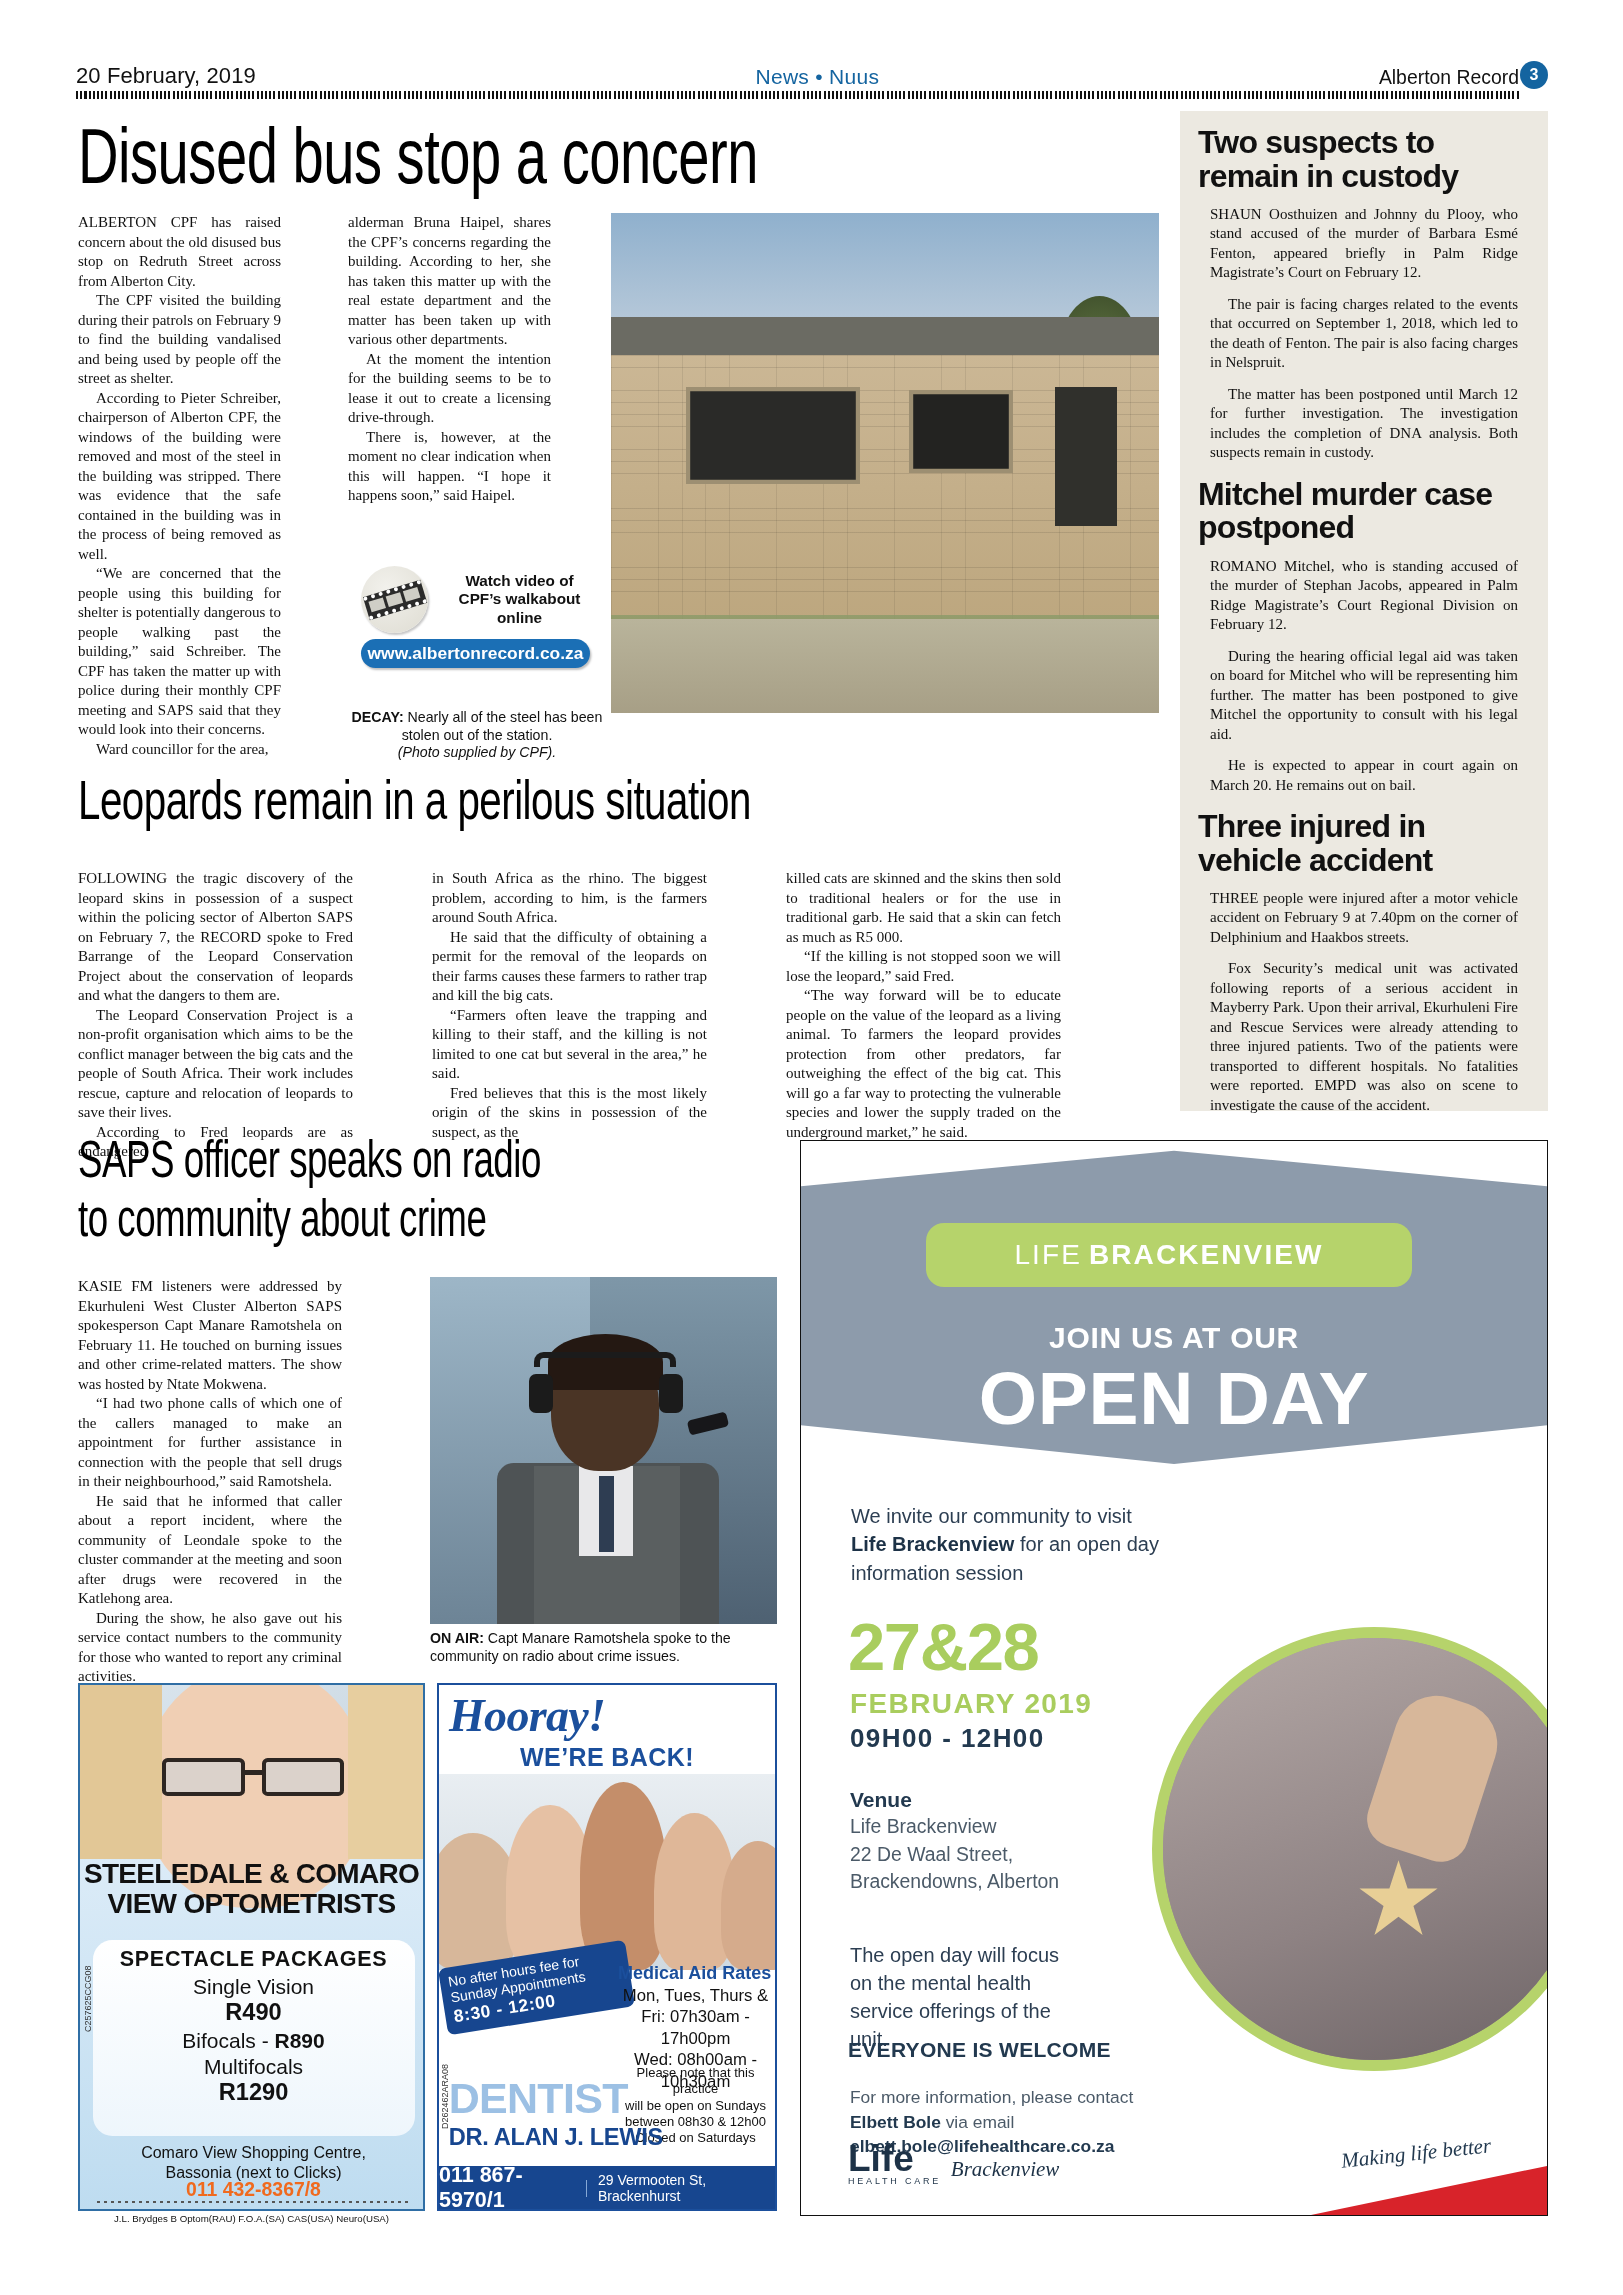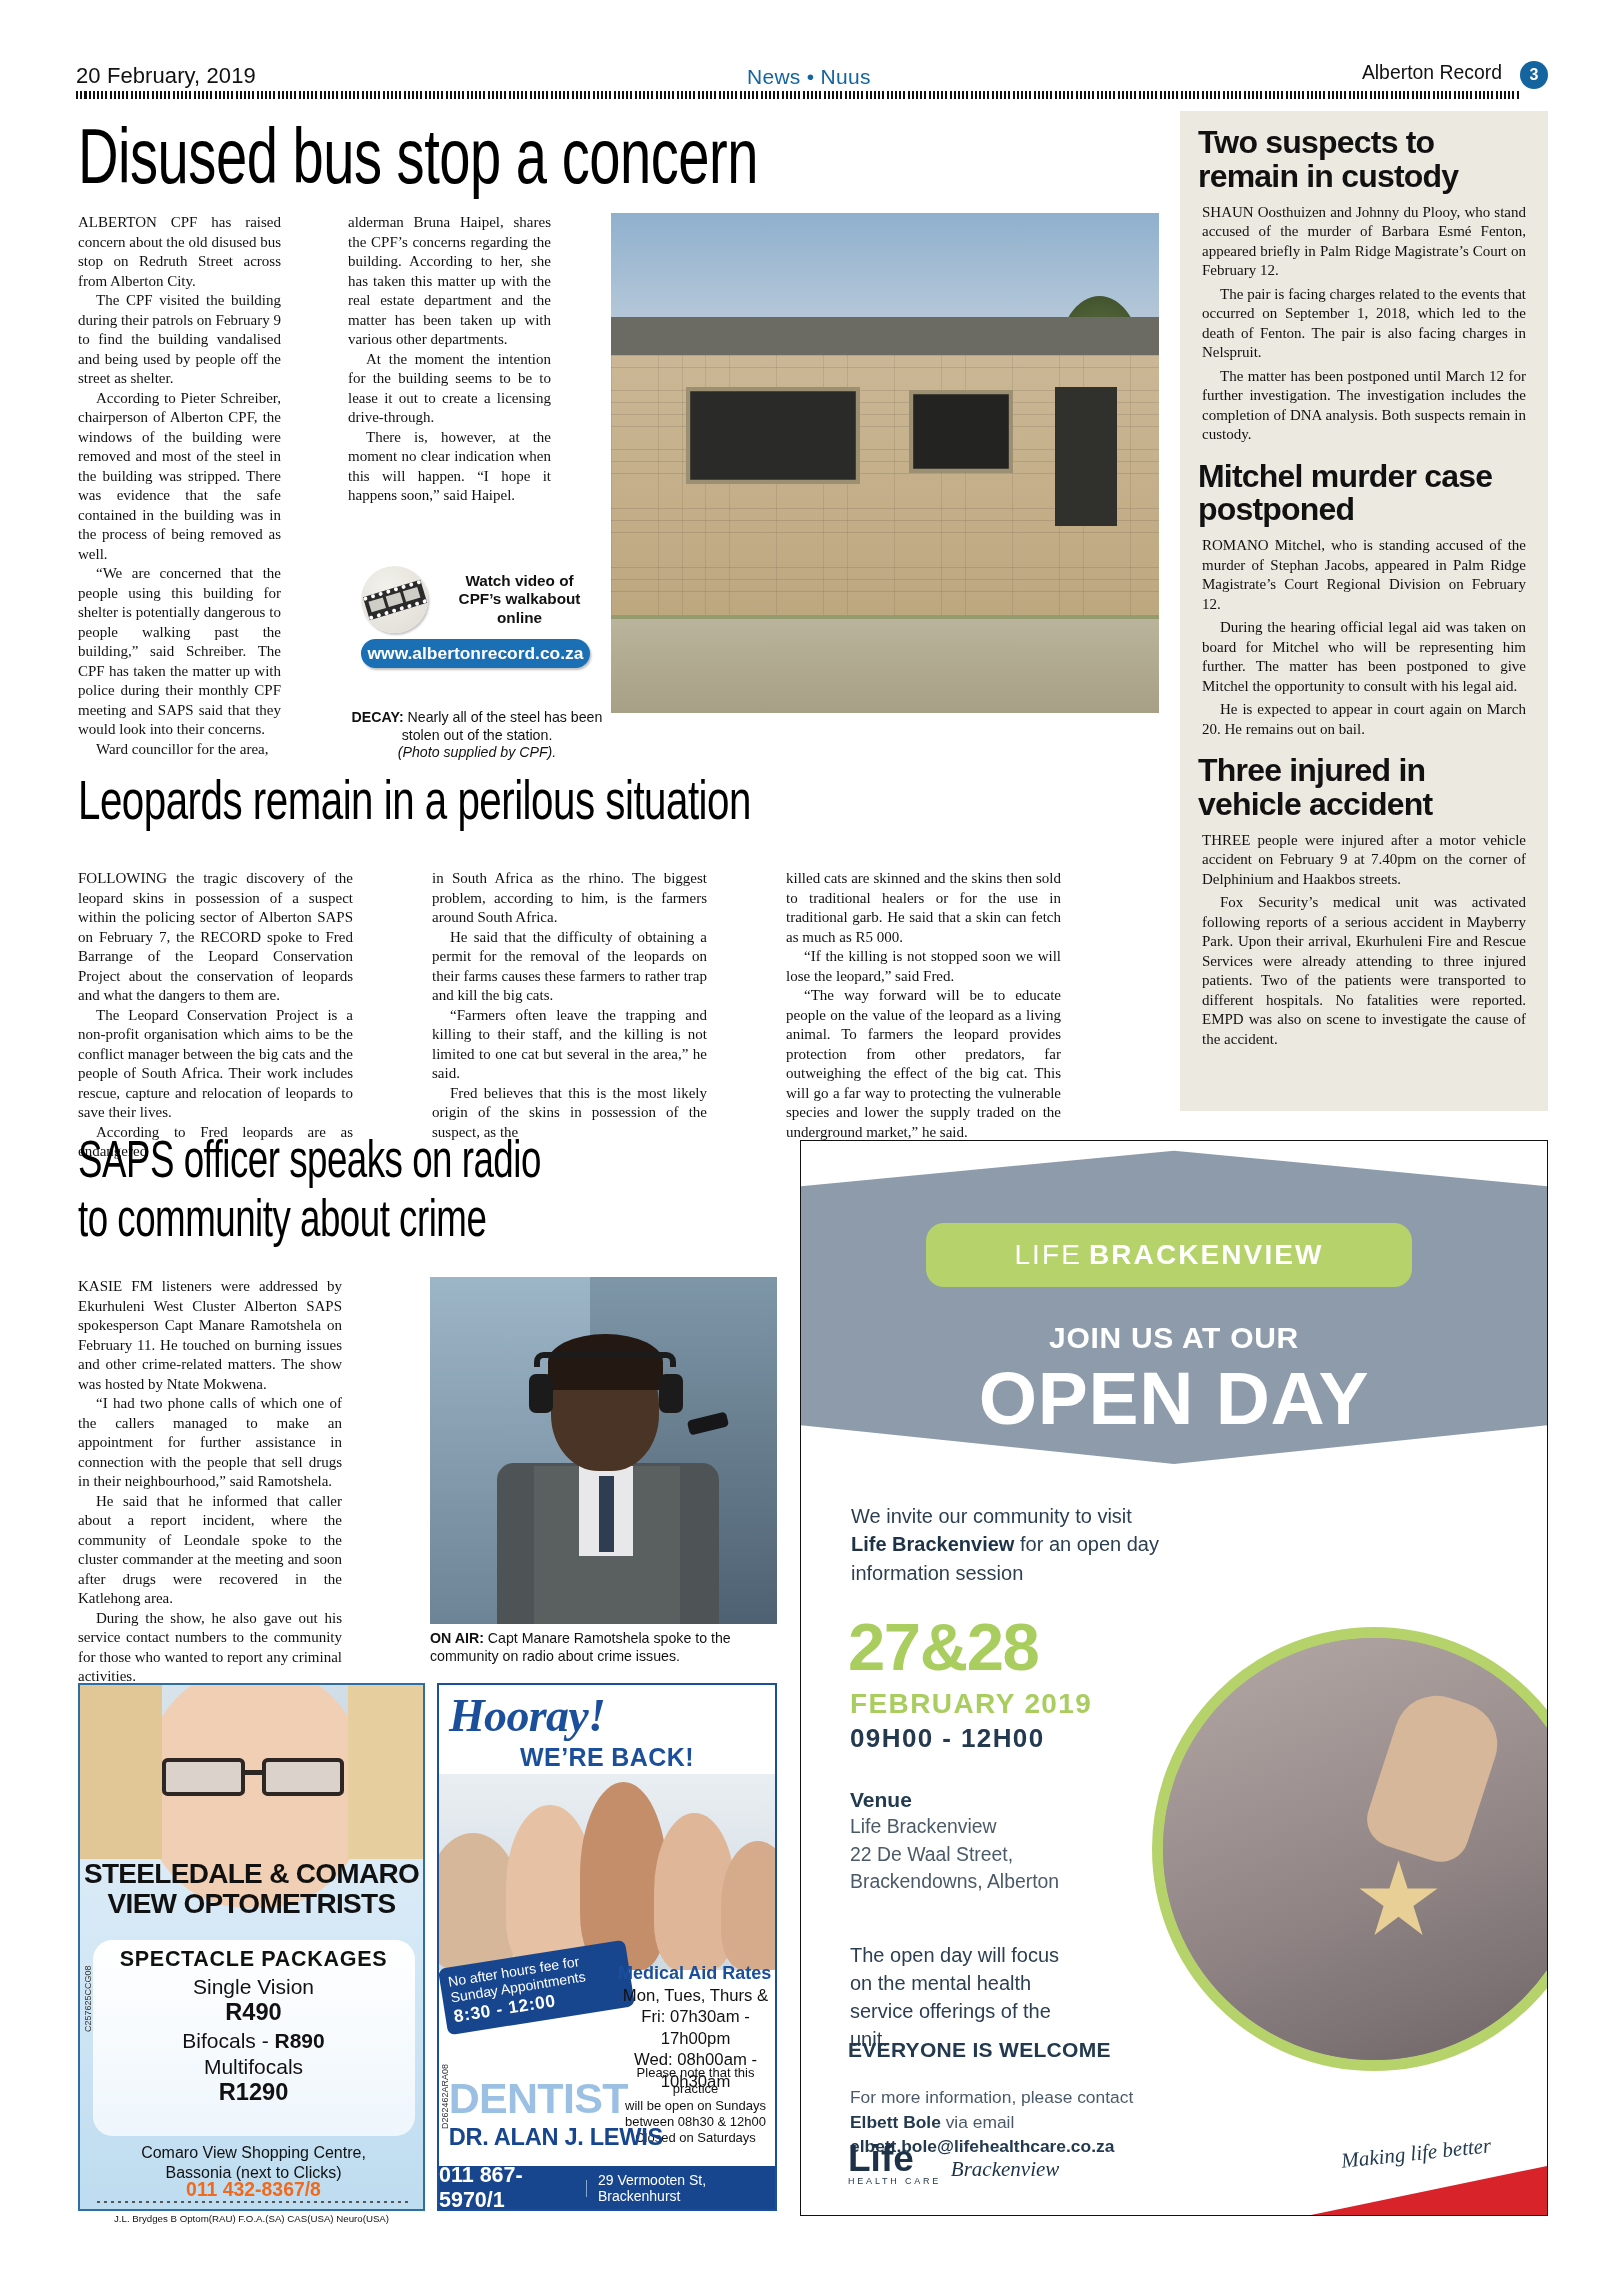--- a/index.html
+++ b/index.html
@@ -12,21 +12,21 @@
   }
   .page { position:absolute; inset:0; padding:0; }
 
   
   .masthead {
     position:absolute; left:76px; top:50px; width:1472px; height:39px;
     display:flex; align-items:flex-end; justify-content:space-between;
   }
   .mh-date { font-family:"Liberation Sans",sans-serif; font-size:22px; color:#111; letter-spacing:0.1px;}
   .mh-center { font-family:"Liberation Sans",sans-serif; font-size:21px; color:#1464a0; letter-spacing:0.3px;}
-  .mh-right-wrap { display:flex; align-items:flex-start; gap:18px;}
+  .mh-right-wrap { display:flex; align-items:flex-end; gap:1px;}
   .mh-right { font-family:"Liberation Sans",sans-serif; font-size:19.4px; color:#111; }
   .pagebadge {
     width:28px;height:28px;border-radius:50%;
     background:#1464a0;color:#fff;font-family:"Liberation Sans",sans-serif;
     font-size:16px;font-weight:bold;display:flex;align-items:center;justify-content:center;
   }
   .mh-rule {
     position:absolute; left:76px; top:91px; width:1444px; height:7.6px;
     background:repeating-linear-gradient(to right,#111 0 2.1px,#fff 2.1px 4.2px);
   }
@@ -113,21 +113,21 @@
   
   #sidebar {
     position:absolute; left:1180px; top:111px; width:368px; height:1000px;
     background:#ece9e1; padding:15.3px 18px 12.5px 18px;
   }
   .sb-head {
     font-family:"Liberation Sans",sans-serif; font-weight:bold; color:#111;
     font-size:32px; line-height:1.04; letter-spacing:-0.8px; margin-bottom:9.7px;
   }
   .sb-body { font-size:15px; line-height:1.30; text-align:justify; color:#111; }
-  .sb-body p { text-indent:18px; margin:4px; }
+  .sb-body p { text-indent:18px; margin:12px; }
   .sb-body p.first { text-indent:0; }
   .sb-block + .sb-block { margin-top:15.3px; }
 
   
   #story3-head {
     position:absolute; left:78px; top:1130px; width:694px; height:132px;
     font-size:51px; line-height:1.16;
   }
   #s3c1 { position:absolute; left:78px; top:1277px; width:264px; height:326px; }
   #s3photo {

